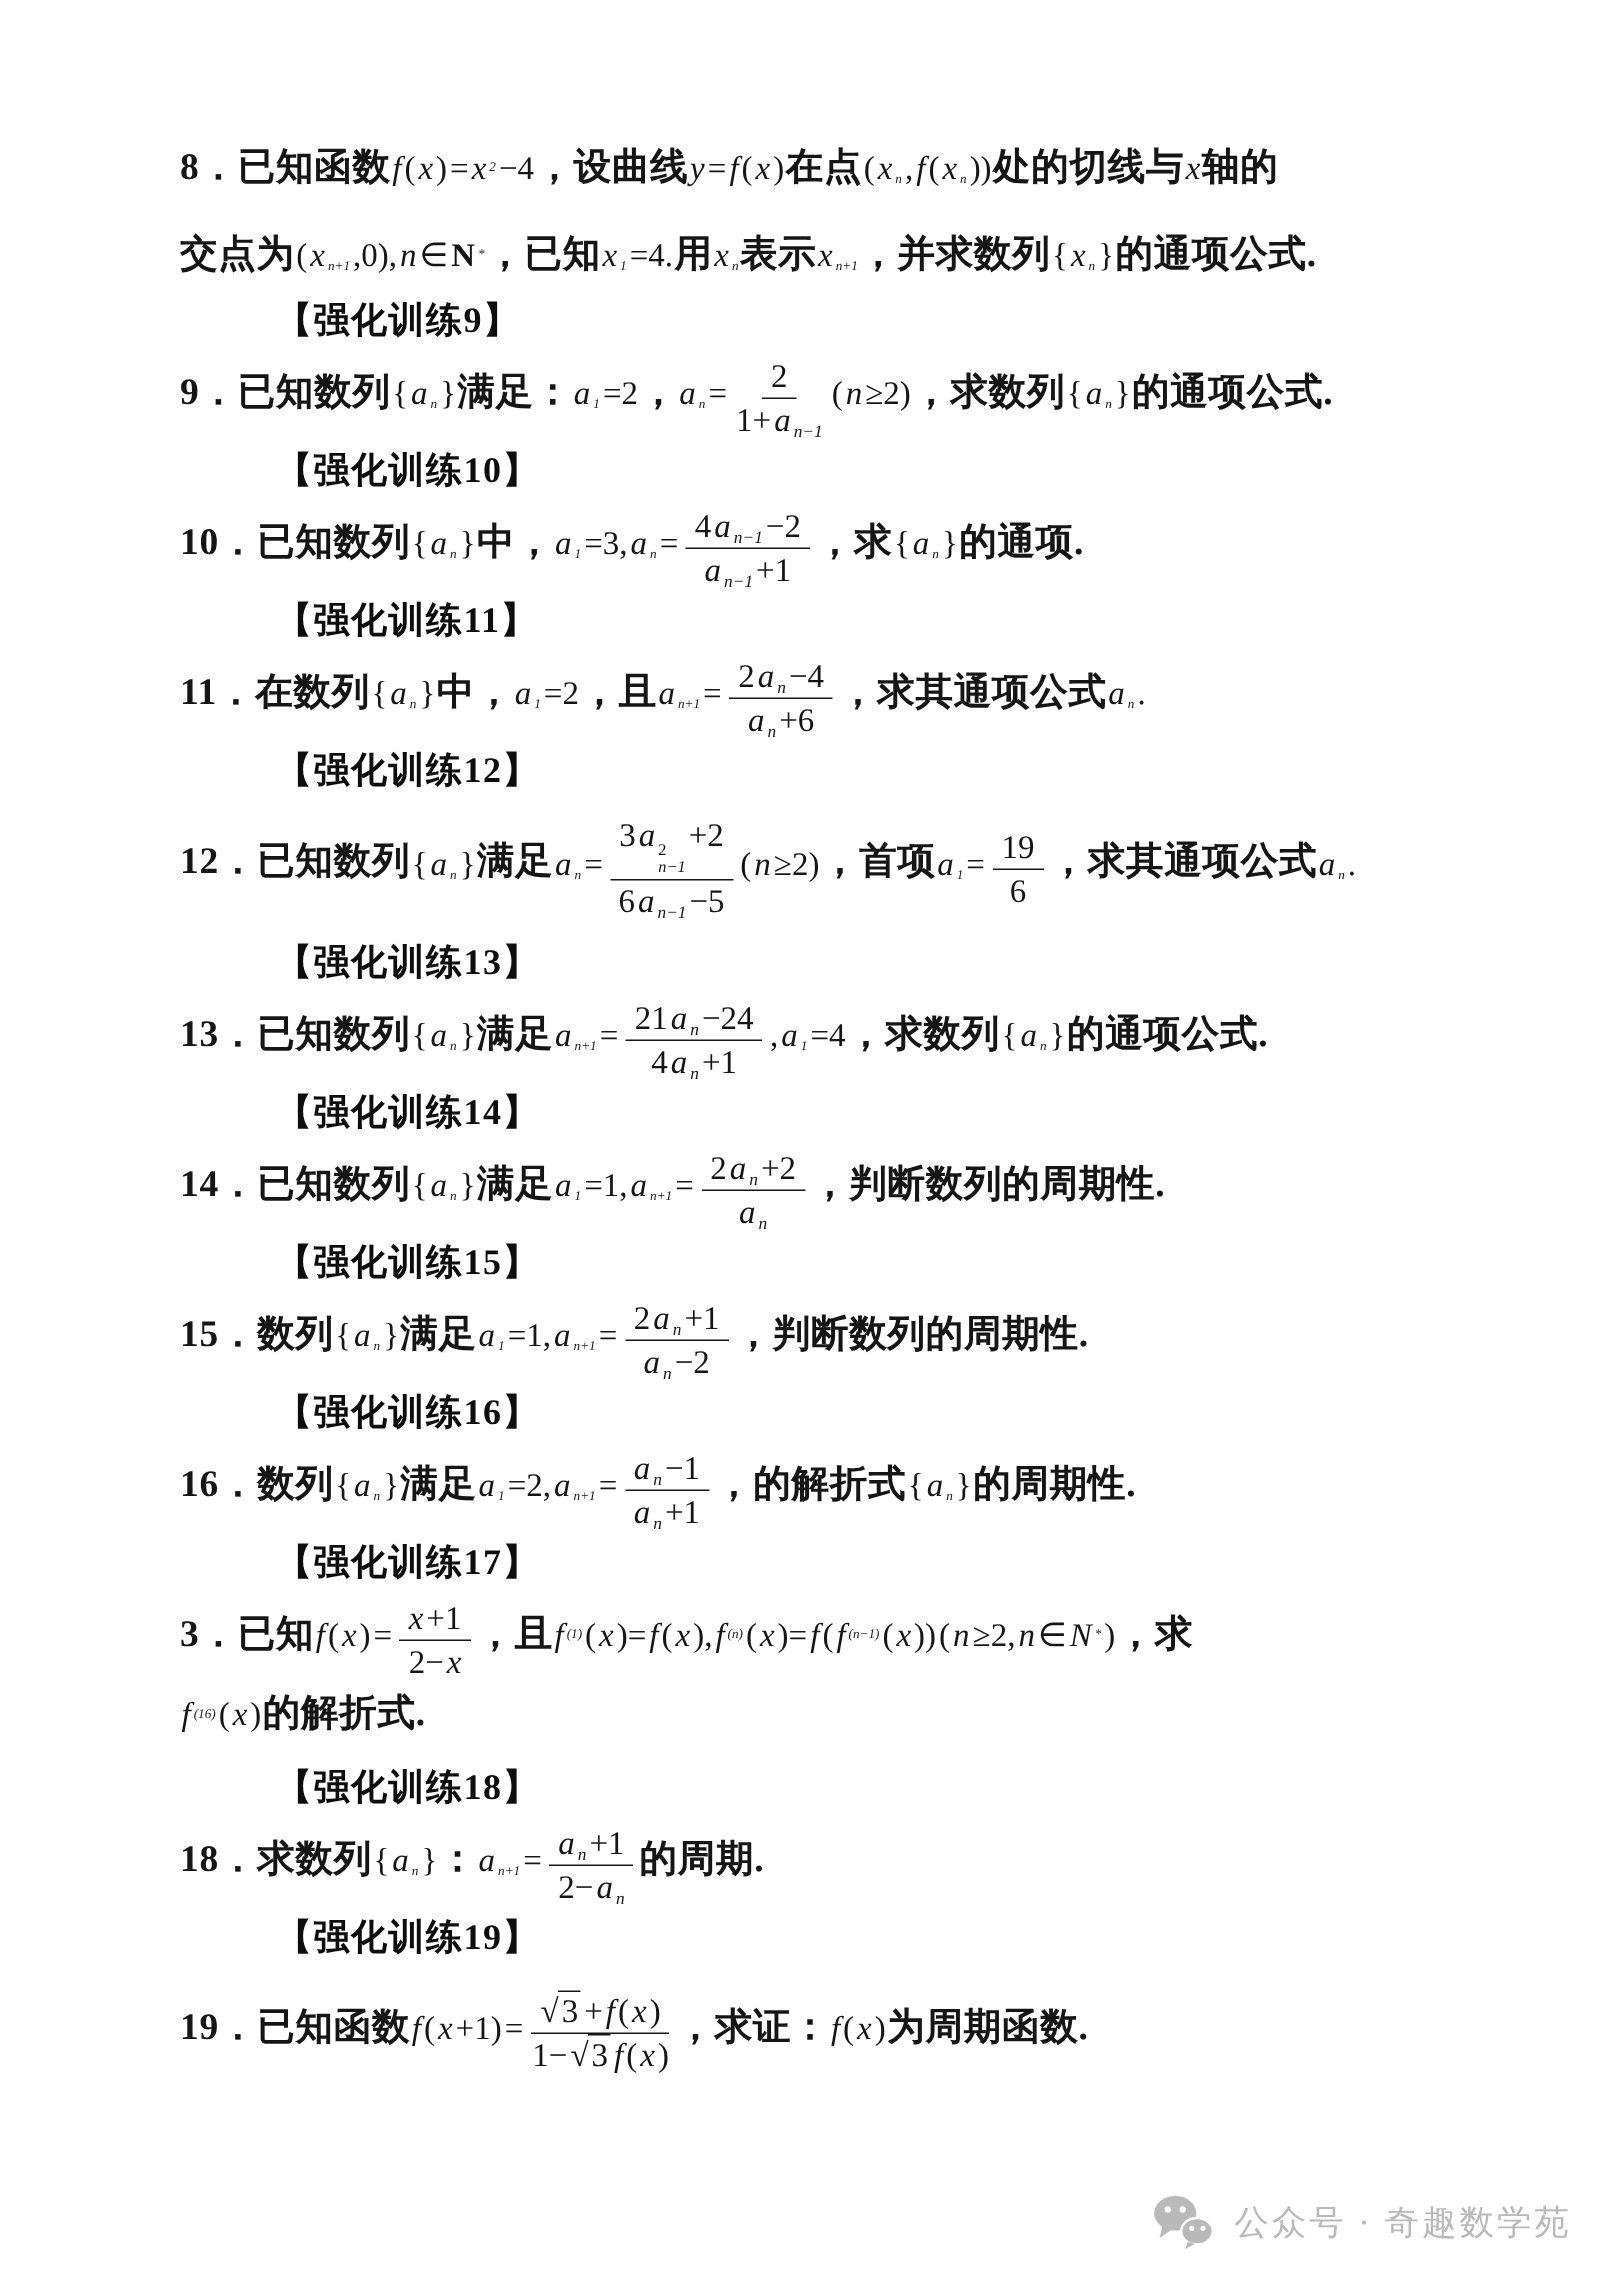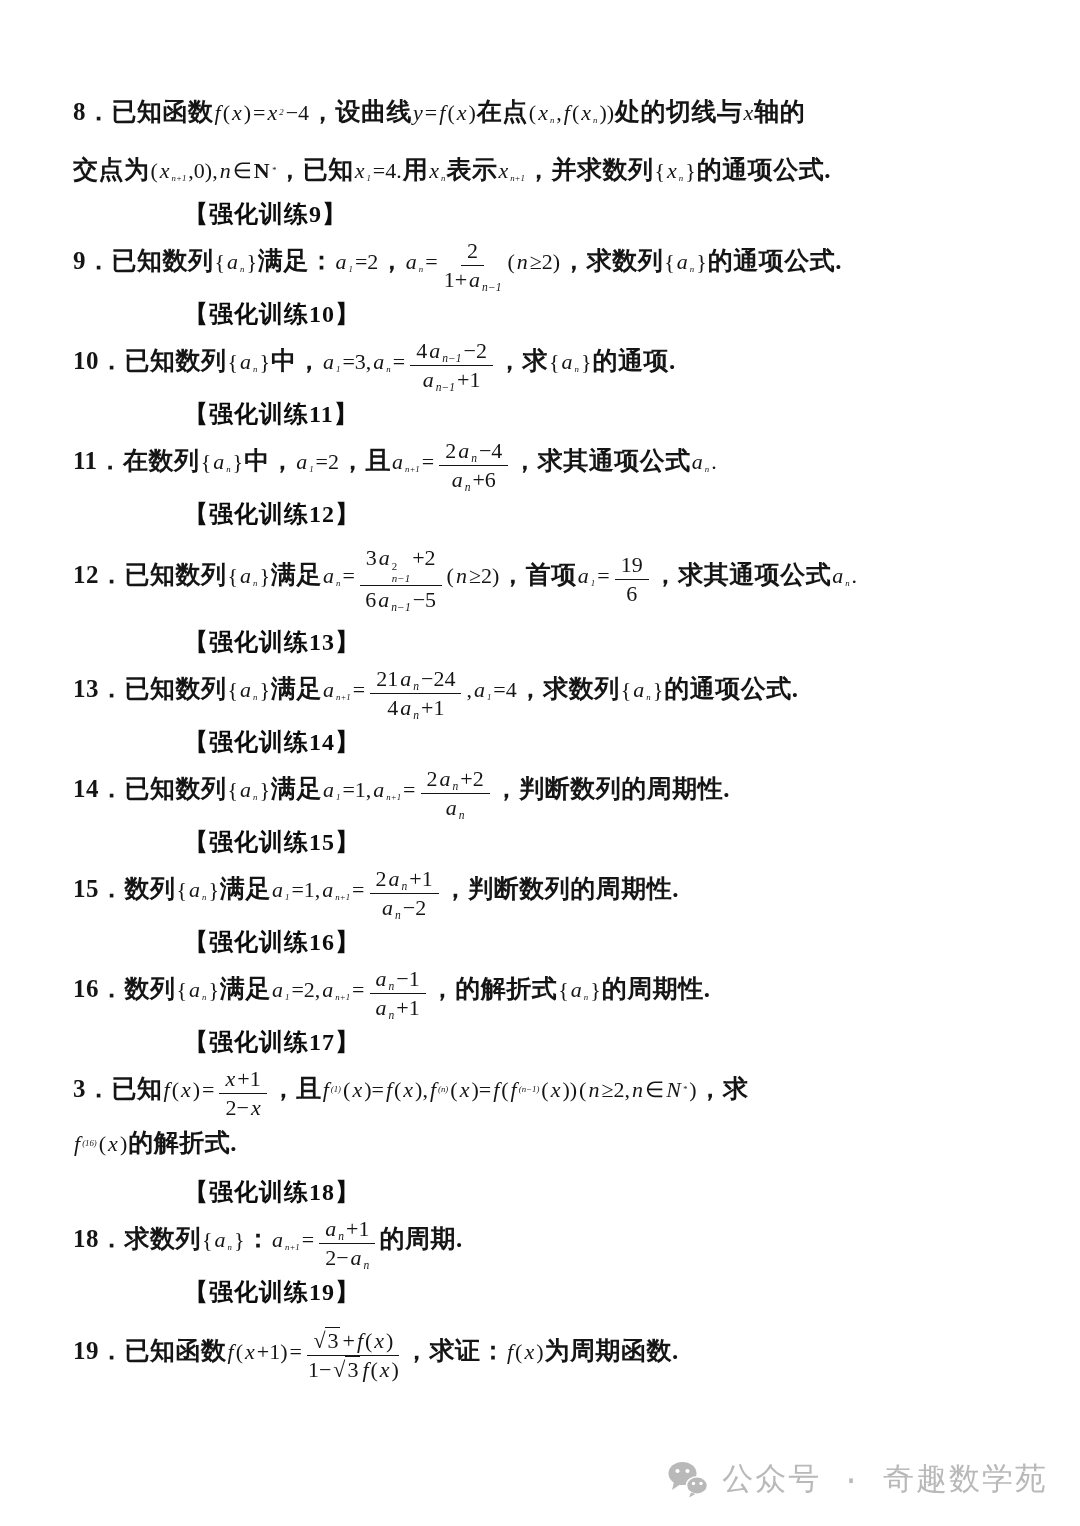--- a/index.html
+++ b/index.html
@@ -10,21 +10,21 @@
     overflow:hidden;
     font-family:"Liberation Serif","DejaVu Serif",serif;
     color:#151515;
   }
   #doc{padding-top:87px;}
   .row{
     height:50px;
     display:flex;
     align-items:center;
     white-space:nowrap;
-    padding-left:73px;
+    padding-left:120px;
     overflow:visible;
   }
   .row.tall{height:78px;}
   .row.tall2{height:74px;}
   .row.p8l2{margin-top:8px;margin-bottom:-5px;}
   .row.header{padding-left:184px;}
   .content{display:inline-block;line-height:1.3;}
   
   .cn{
     font-family:"Liberation Serif","DejaVu Serif",serif;
@@ -56,22 +56,22 @@
   }
   .ss span:first-child{font-style:normal;}
   .sqrt{display:inline;}
   .rdc{border-top:1.6px solid #151515;padding:0 2px;}
   
   .watermark{
     position:absolute;right:32px;bottom:26px;
     display:flex;align-items:center;gap:12px;
   }
   .wm-text{
-    font-family:Liberation Mono, monospace;
-    font-size:31px;color:#b9b9b9;letter-spacing:2px;
+    font-family:Liberation Serif, serif;
+    font-size:23px;color:#b9b9b9;letter-spacing:2px;
   }
 </style>
 </head>
 <body>
 
 <div class="page">
   <div id="doc">
       <div class="row line">
         <span class="content"><span class="cn">8．已知函数</span><span class="mi">f</span><span class="mr">(</span><span class="mi">x</span><span class="mr">)</span><span class="mr">=</span><span class="mi">x</span><sup>2</sup><span class="mr">−4</span><span class="cn">，设曲线</span><span class="mi">y</span><span class="mr">=</span><span class="mi">f</span><span class="mr">(</span><span class="mi">x</span><span class="mr">)</span><span class="cn">在点</span><span class="mr">(</span><span class="mi">x</span><sub>n</sub><span class="mr">,</span><span class="mi">f</span><span class="mr">(</span><span class="mi">x</span><sub>n</sub><span class="mr">))</span><span class="cn">处的切线与</span><span class="mi">x</span><span class="cn">轴的</span></span>
       </div>

